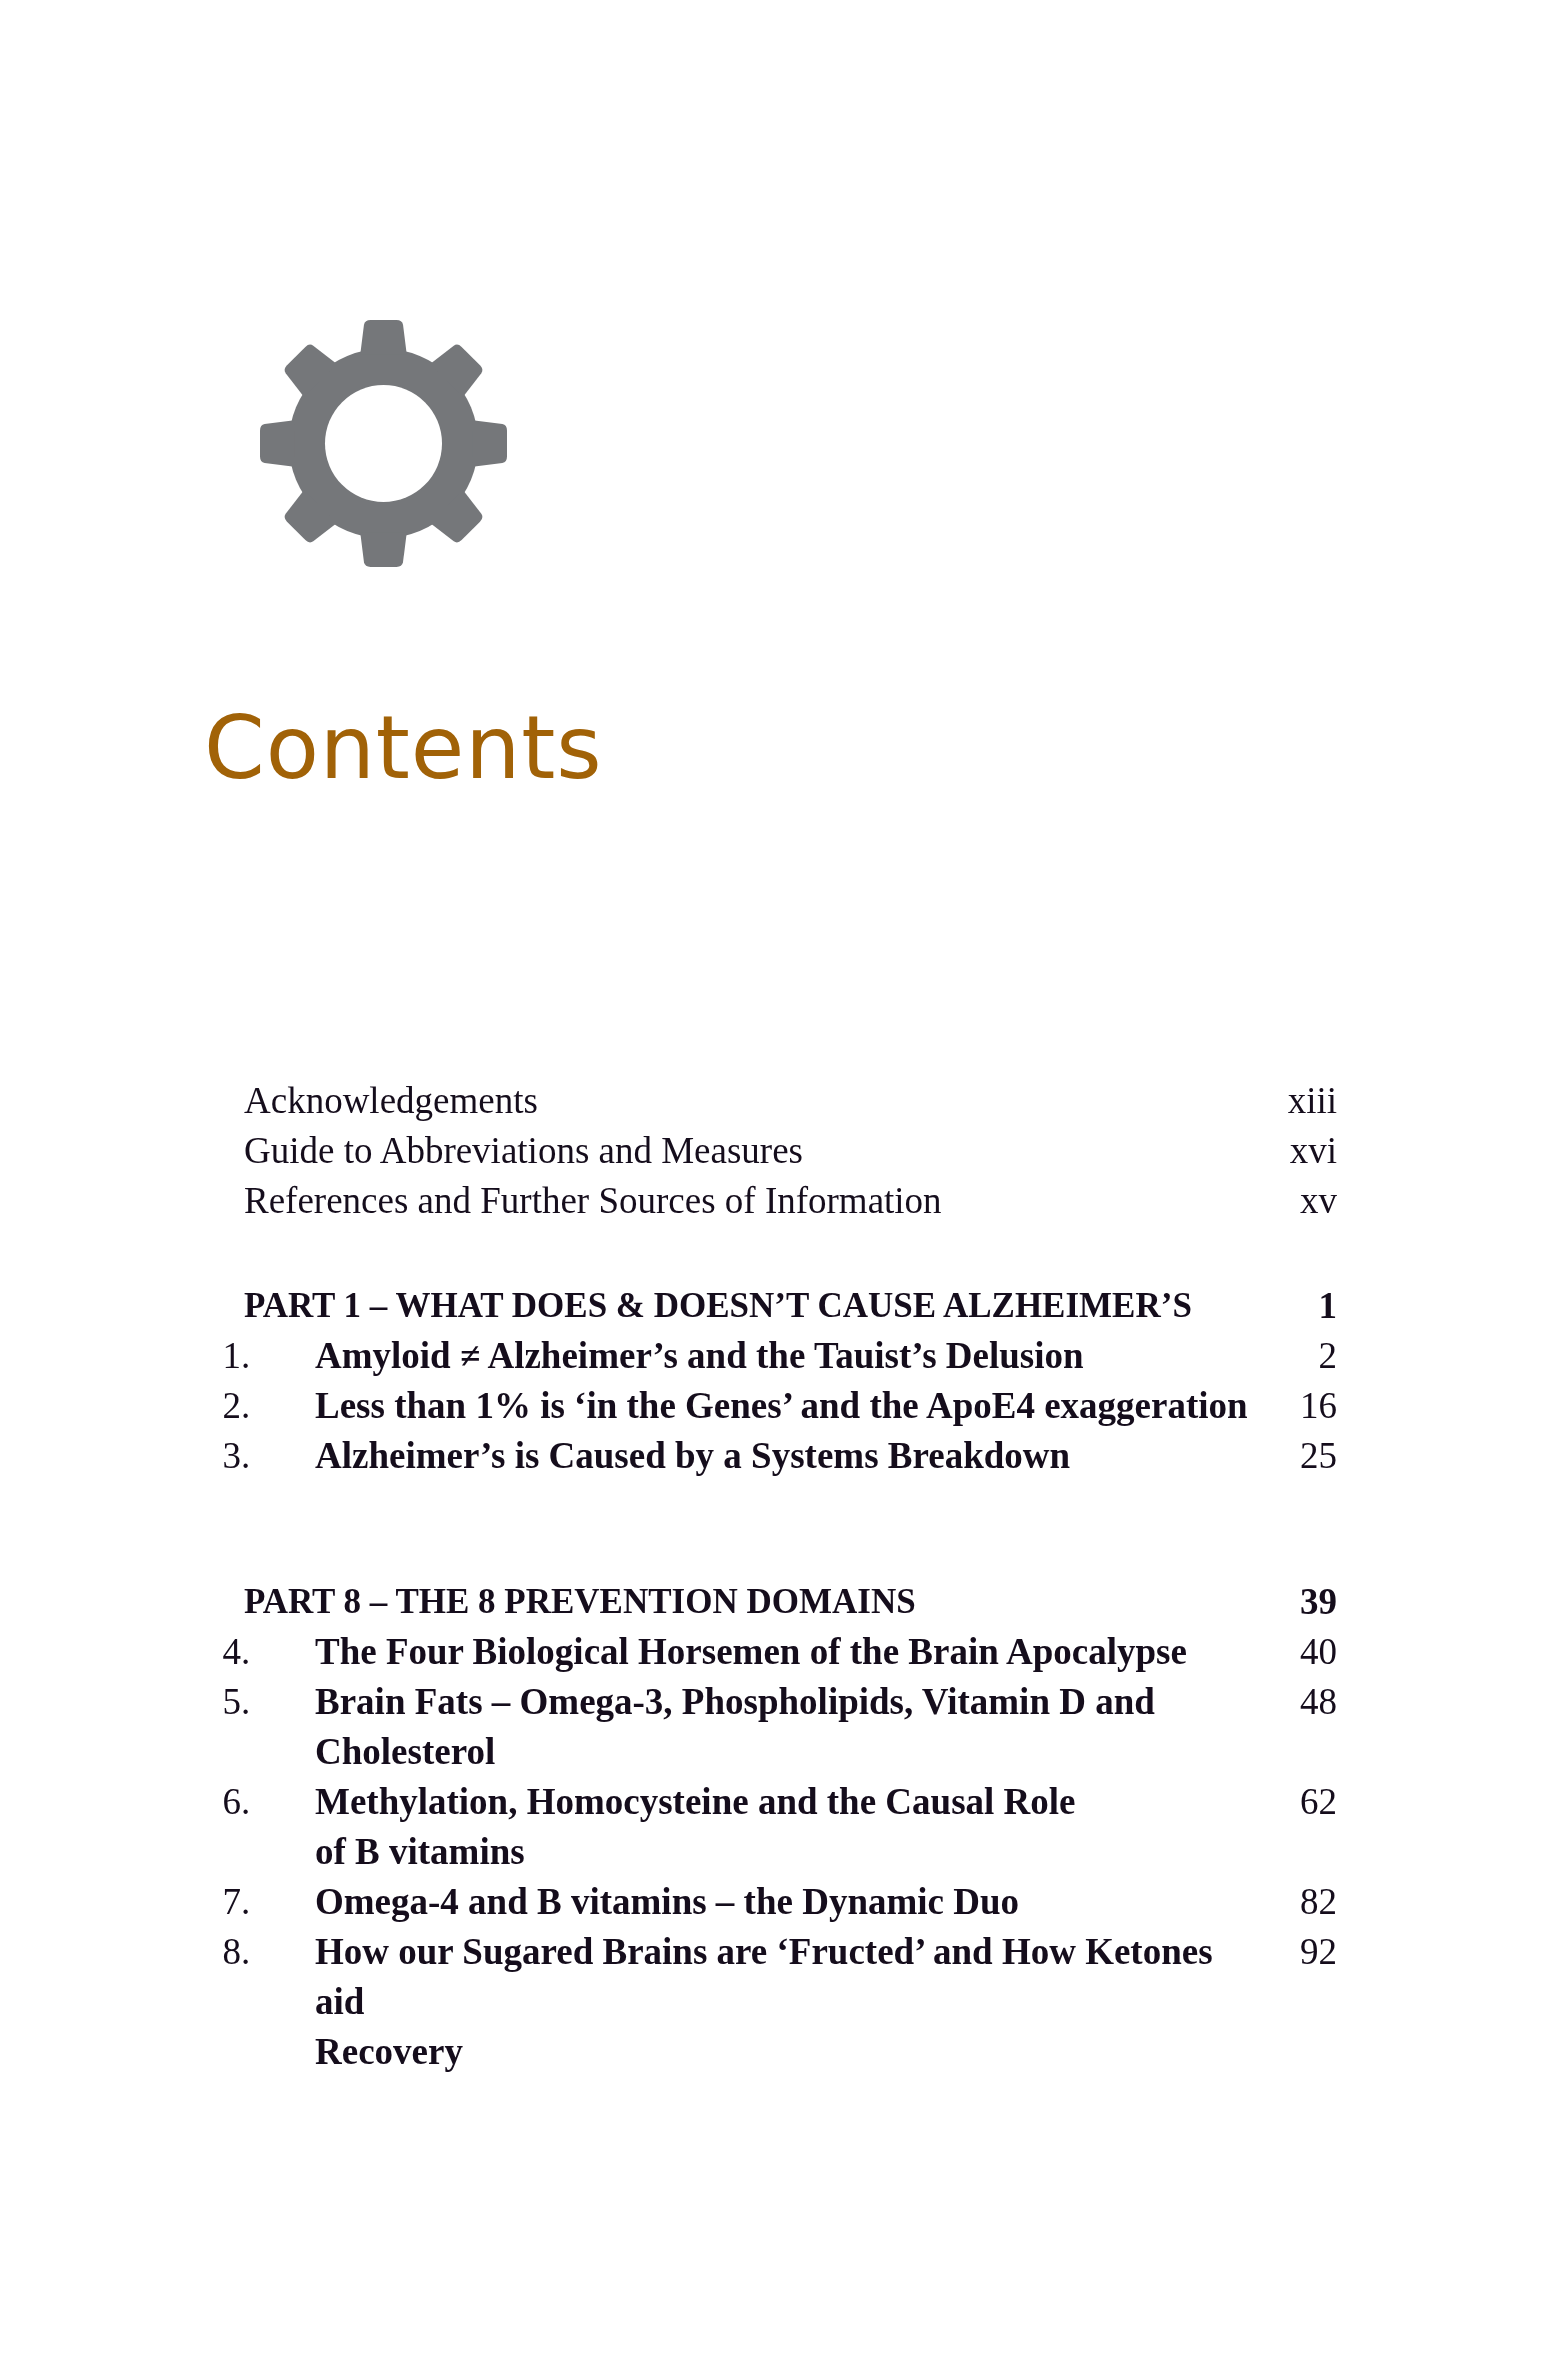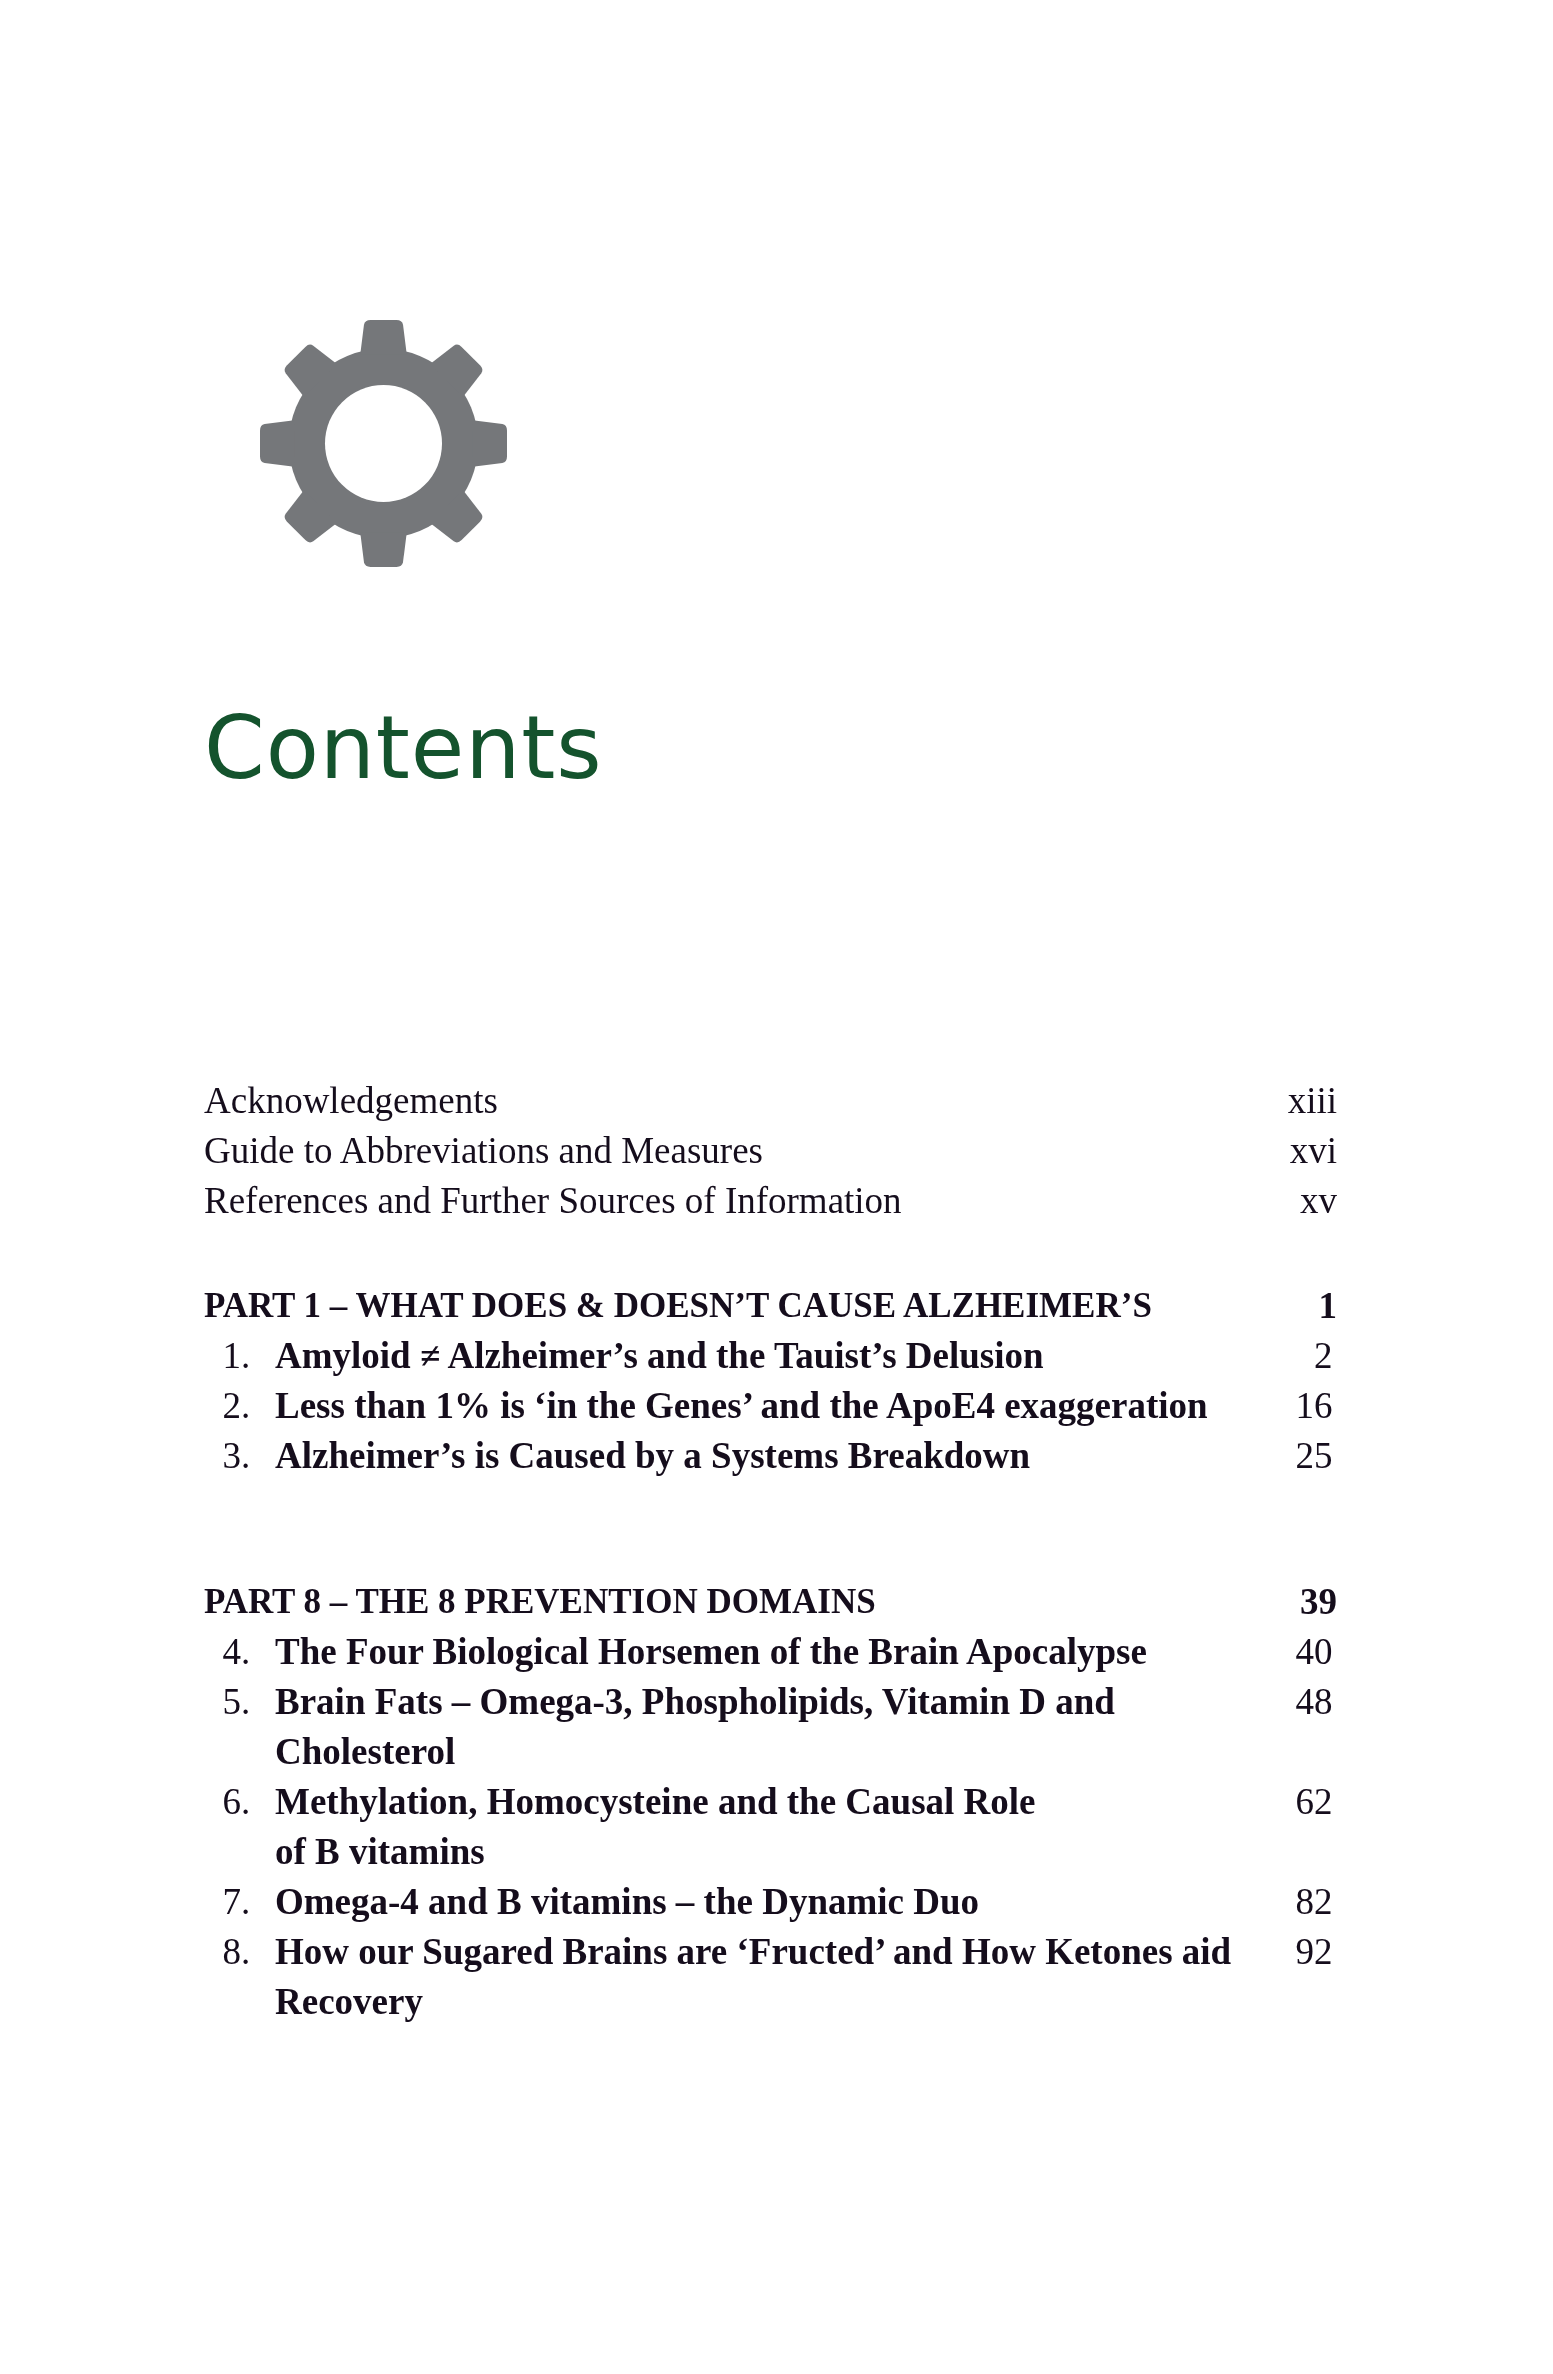--- a/index.html
+++ b/index.html
@@ -24,40 +24,41 @@
     .page-title {
       position: absolute;
       left: 204px;
       top: 705px;
       margin: 0;
       font-family: "DejaVu Sans", sans-serif;
       font-weight: 500;
       font-size: 87px;
       letter-spacing: 0.9px;
       line-height: 1;
-      color: #14532d;
+      color: #a16207;
     }
     .toc {
       position: absolute;
       left: 204px;
       top: 1076px;
       width: 1133px;
       font-family: "Liberation Serif", serif;
       font-size: 37px;
       line-height: 50px;
       color: #150d1c;
     }
     .row {
       display: flex;
       align-items: flex-start;
       height: auto;
     }
     .row .label {
       flex: 1 1 auto;
       white-space: normal;
+      margin-left: 40px;
     }
     .row.chapter .label {
       padding-left: 0;
       max-width: 983px;
       font-weight: bold;
     }
     .row .page {
       flex: 0 0 auto;
       text-align: right;
       min-width: 56px;

